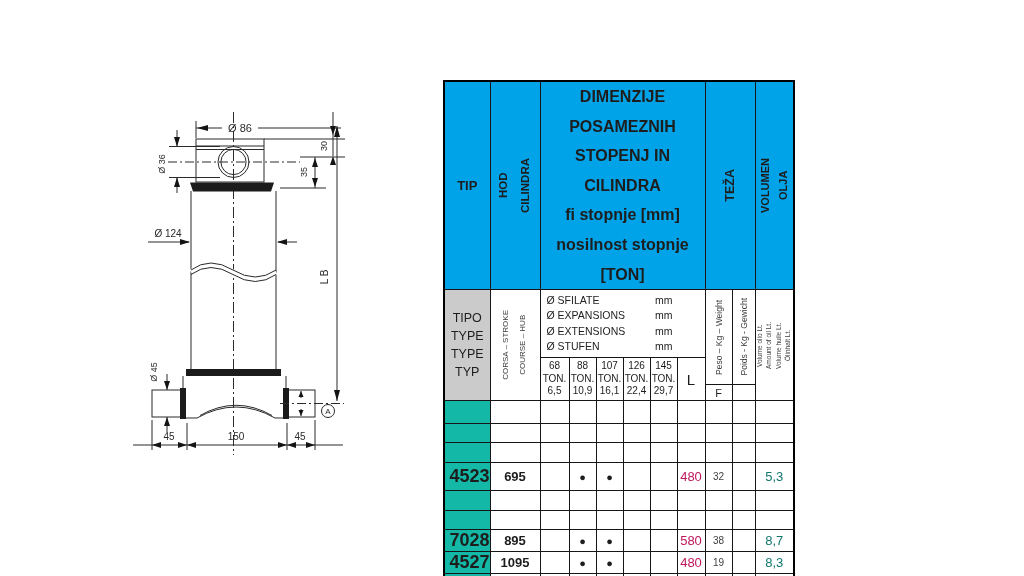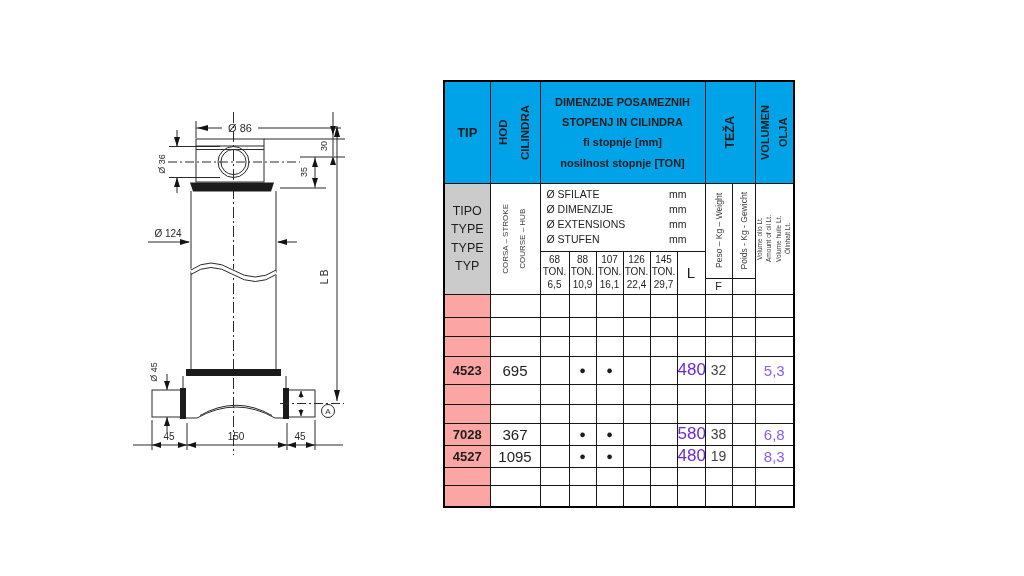--- a/index.html
+++ b/index.html
@@ -15,43 +15,43 @@
                 table-layout:fixed; width:351px; }
   #spec-table td, #spec-table th { border:1px solid #161616; padding:0; text-align:center;
                 vertical-align:middle; overflow:hidden; color:#1d1d1d; }
   #spec-table { border:2px solid #000; }
   tr.h1 th { background:#00a2e8; color:#08173a; border:2px solid #000; }
   .cellwrap { display:flex; align-items:center; justify-content:center; width:100%; height:100%; }
   .vt { writing-mode:vertical-rl; transform:rotate(180deg); white-space:pre-line; }
 
   th.tip-h { font-size:13px; font-weight:bold; vertical-align:bottom; padding-bottom:8px; }
   .vt-hod   { font-size:11.5px; font-weight:bold; line-height:1.9; }
-  .dim-h    { font-size:11px; font-weight:bold; line-height:1.85; white-space:pre-line; }
+  .dim-h    { font-size:16px; font-weight:bold; line-height:1.85; white-space:pre-line; }
   .vt-teza  { font-size:12.5px; font-weight:bold; line-height:1.2; }
   .vt-vol   { font-size:11px;  font-weight:bold; line-height:1.6; }
 
   td.tipo-cell { background:#cbcbcb; font-size:12.5px; line-height:1.45; white-space:pre-line; }
   .vt-corsa { font-size:8px; line-height:2.1; color:#3c3c3c; }
   td.sfilate-cell { vertical-align:middle; }
-  .sfil { padding:2px 18px 2px 6px; }
+  .sfil { padding:2px 32px 2px 6px; }
   .sfil-line { display:flex; justify-content:space-between; font-size:10.5px; line-height:1.45; color:#222; }
   td.ton-cell { font-size:10px; line-height:1.25; white-space:pre-line; color:#333; }
   td.l-cell  { font-size:15px; color:#3a3a3a; }
   .vt-peso, .vt-poids { font-size:8.5px; color:#3c3c3c; }
   .vt-vollines { font-size:6.5px; line-height:1.45; color:#3c3c3c; }
   td.f-cell { font-size:11px; color:#222; }
 
   
   #spec-table tbody td { font-size:12px; }
-  #spec-table tbody td:nth-child(1)  { background:#fca5a5; font-weight:bold; font-size:13px; }
-  #spec-table tbody td:nth-child(2)  { font-weight:normal; font-size:15px; }
+  #spec-table tbody td:nth-child(1)  { background:#14b8a6; font-weight:bold; font-size:18px;text-align:right; }
+  #spec-table tbody td:nth-child(2)  { font-weight:bold; font-size:13px; }
   #spec-table tbody td:nth-child(n+3):nth-child(-n+7) { font-size:11px; }
-  #spec-table tbody td:nth-child(8)  { font-size:17px; color:#6d28d9; }
-  #spec-table tbody td:nth-child(9)  { font-size:14px; color:#3f3f3f;margin-left:8px; }
-  #spec-table tbody td:nth-child(11) { font-size:15px; color:#8b5cf6;margin-left:44px; }
+  #spec-table tbody td:nth-child(8)  { font-size:13px; color:#be185d; }
+  #spec-table tbody td:nth-child(9)  { font-size:10px; color:#3f3f3f;margin-left:8px; }
+  #spec-table tbody td:nth-child(11) { font-size:13px; color:#0f766e;margin-left:44px; }
 
   svg text { font-family:"Liberation Sans", sans-serif; fill:#2a2a2a; }
 </style>
 </head>
 <body>
 
 <div id="stage">
 
   <svg id="drawing" width="460" height="576" viewBox="0 0 460 576">
     <g stroke="#2a2a2a" stroke-width="1" fill="none">
@@ -205,21 +205,21 @@
 COURSE – HUB</div>
             </div>
           </td>
         <td colspan="6" class="sfilate-cell">
           <div class="sfil">
             <div class="sfil-line">
                 <span>Ø SFILATE</span>
                 <span>mm</span>
               </div>
             <div class="sfil-line">
-                <span>Ø DIMENZIJE</span>
+                <span>Ø EXPANSIONS</span>
                 <span>mm</span>
               </div>
             <div class="sfil-line">
                 <span>Ø EXTENSIONS</span>
                 <span>mm</span>
               </div>
             <div class="sfil-line">
                 <span>Ø STUFEN</span>
                 <span>mm</span>
               </div>
@@ -341,30 +341,30 @@
           <td></td>
           <td></td>
           <td></td>
           <td></td>
           <td></td>
           <td></td>
           <td></td>
         </tr>
         <tr style="height: 22px;">
           <td>7028</td>
-          <td>367</td>
+          <td>895</td>
           <td></td>
           <td>●</td>
           <td>●</td>
           <td></td>
           <td></td>
           <td>580</td>
           <td>38</td>
           <td></td>
-          <td>6,8</td>
+          <td>8,7</td>
         </tr>
         <tr style="height: 22px;">
           <td>4527</td>
           <td>1095</td>
           <td></td>
           <td>●</td>
           <td>●</td>
           <td></td>
           <td></td>
           <td>480</td>

